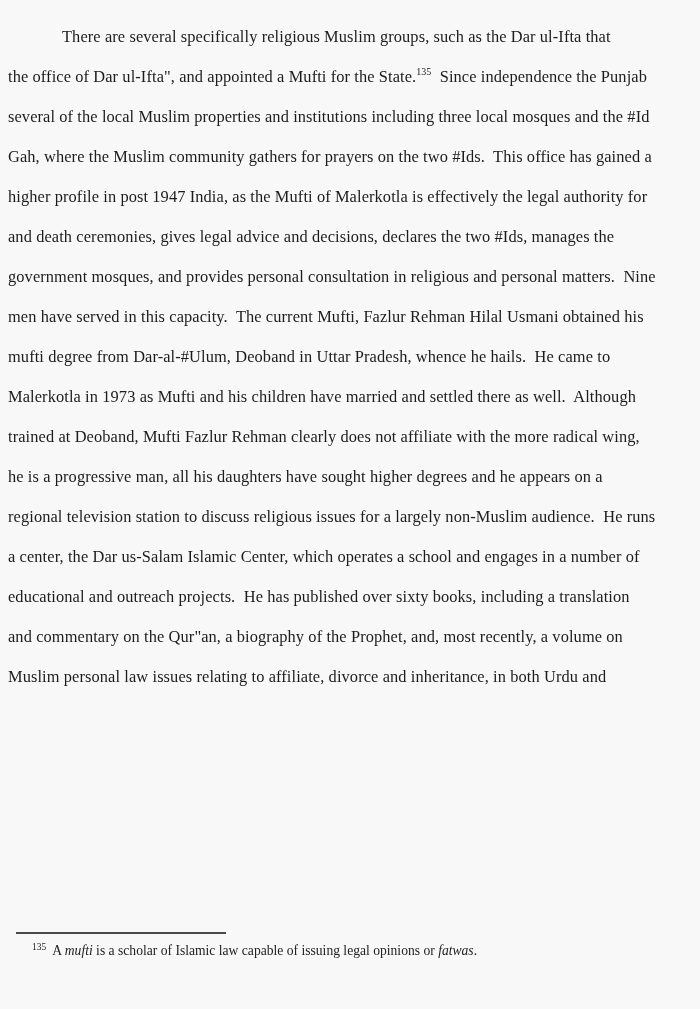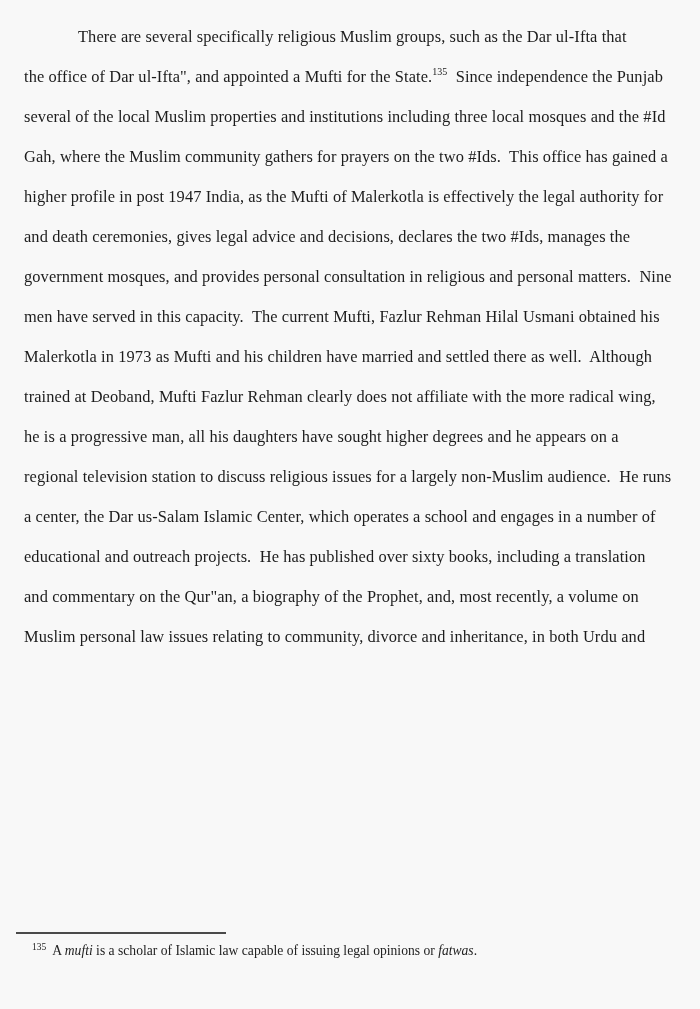--- a/index.html
+++ b/index.html
@@ -12,21 +12,21 @@
     width: 700px;
     height: 1009px;
     background: #f8f8f8;
     color: #1c1c1c;
     font-family: "Liberation Serif", "DejaVu Serif", serif;
     overflow: hidden;
   }
   .body-text {
     position: absolute;
     top: 17px;
-    left: 24px;
+    left: 8px;
     width: 676px;
   }
   .line {
     height: 40px;
     line-height: 40px;
     font-size: 16.4px;
     white-space: pre;
     letter-spacing: 0.1px;
   }
   .line.first {
@@ -81,28 +81,29 @@
 
   <div class="body-text">
     <div class="line first">There are several specifically religious Muslim groups, such as the Dar ul-Ifta that</div>
     <div class="line"><span>the office of Dar ul-Ifta", and appointed a Mufti for the State.</span><sup class="fnref">135</sup><span>  Since independence the Punjab</span></div>
     <div class="line">several of the local Muslim properties and institutions including three local mosques and the #Id</div>
     <div class="line">Gah, where the Muslim community gathers for prayers on the two #Ids.  This office has gained a</div>
     <div class="line">higher profile in post 1947 India, as the Mufti of Malerkotla is effectively the legal authority for</div>
     <div class="line">and death ceremonies, gives legal advice and decisions, declares the two #Ids, manages the</div>
     <div class="line">government mosques, and provides personal consultation in religious and personal matters.  Nine</div>
     <div class="line">men have served in this capacity.  The current Mufti, Fazlur Rehman Hilal Usmani obtained his</div>
+    <div class="line">mufti degree from Dar-al-#Ulum, Deoband in Uttar Pradesh, whence he hails.  He came to</div>
     <div class="line">Malerkotla in 1973 as Mufti and his children have married and settled there as well.  Although</div>
     <div class="line">trained at Deoband, Mufti Fazlur Rehman clearly does not affiliate with the more radical wing,</div>
     <div class="line">he is a progressive man, all his daughters have sought higher degrees and he appears on a</div>
     <div class="line">regional television station to discuss religious issues for a largely non-Muslim audience.  He runs</div>
     <div class="line">a center, the Dar us-Salam Islamic Center, which operates a school and engages in a number of</div>
     <div class="line">educational and outreach projects.  He has published over sixty books, including a translation</div>
     <div class="line">and commentary on the Qur"an, a biography of the Prophet, and, most recently, a volume on</div>
-    <div class="line">Muslim personal law issues relating to community, divorce and inheritance, in both Urdu and</div>
+    <div class="line">Muslim personal law issues relating to affiliate, divorce and inheritance, in both Urdu and</div>
   </div>
 
   <div class="footnote-rule"></div>
 
   <div class="footnote"><sup class="fnmark">135</sup><span>  A </span><i>mufti</i><span> is a scholar of Islamic law capable of issuing legal opinions or </span><i>fatwas</i><span>.</span></div>
 
   <div class="page-number">90</div>
 
 </div>
 

